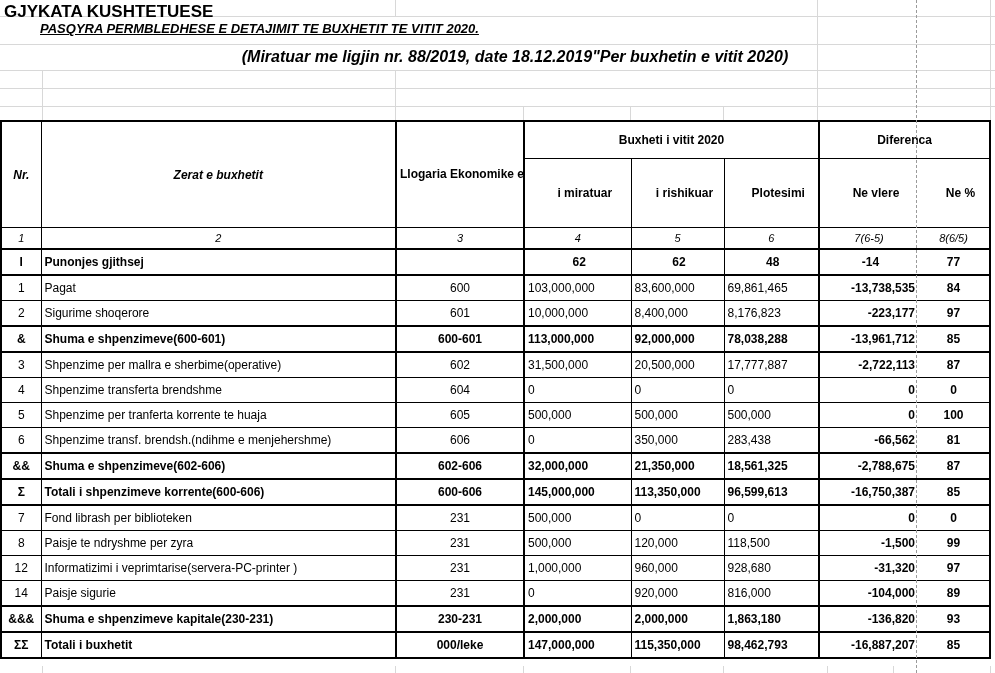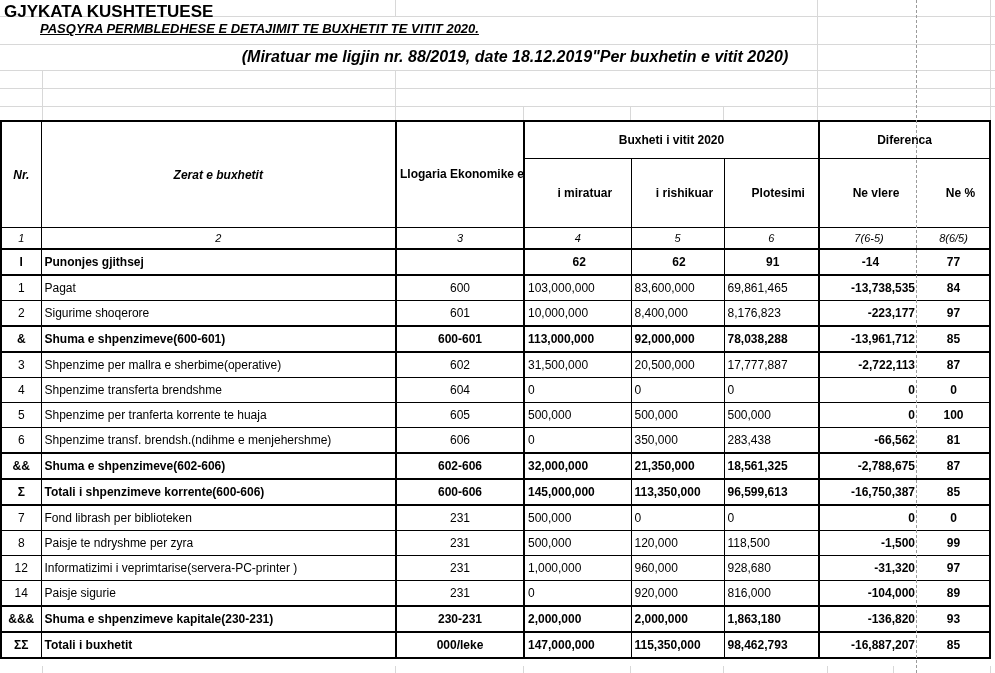--- a/index.html
+++ b/index.html
@@ -122,21 +122,21 @@
         <td class="no-l">8(6/5)</td>
       </tr>
     </thead>
     <tbody>
         <tr class="variant-staff">
       <td class="c-nr">I</td>
       <td class="c-zerat">Punonjes gjithsej</td>
       <td class="c-llog b-l2 b-r2"></td>
       <td class="c-num b-l2">62</td>
       <td class="c-num">62</td>
-      <td class="c-num b-r2">91</td>
+      <td class="c-num b-r2">48</td>
       <td class="c-vlere b-l2 no-r">-14</td>
       <td class="c-pct no-l">77</td>
     </tr>
         <tr class="variant-normal">
       <td class="c-nr">1</td>
       <td class="c-zerat">Pagat</td>
       <td class="c-llog b-l2 b-r2">600</td>
       <td class="c-num b-l2">103,000,000</td>
       <td class="c-num">83,600,000</td>
       <td class="c-num b-r2">69,861,465</td>

